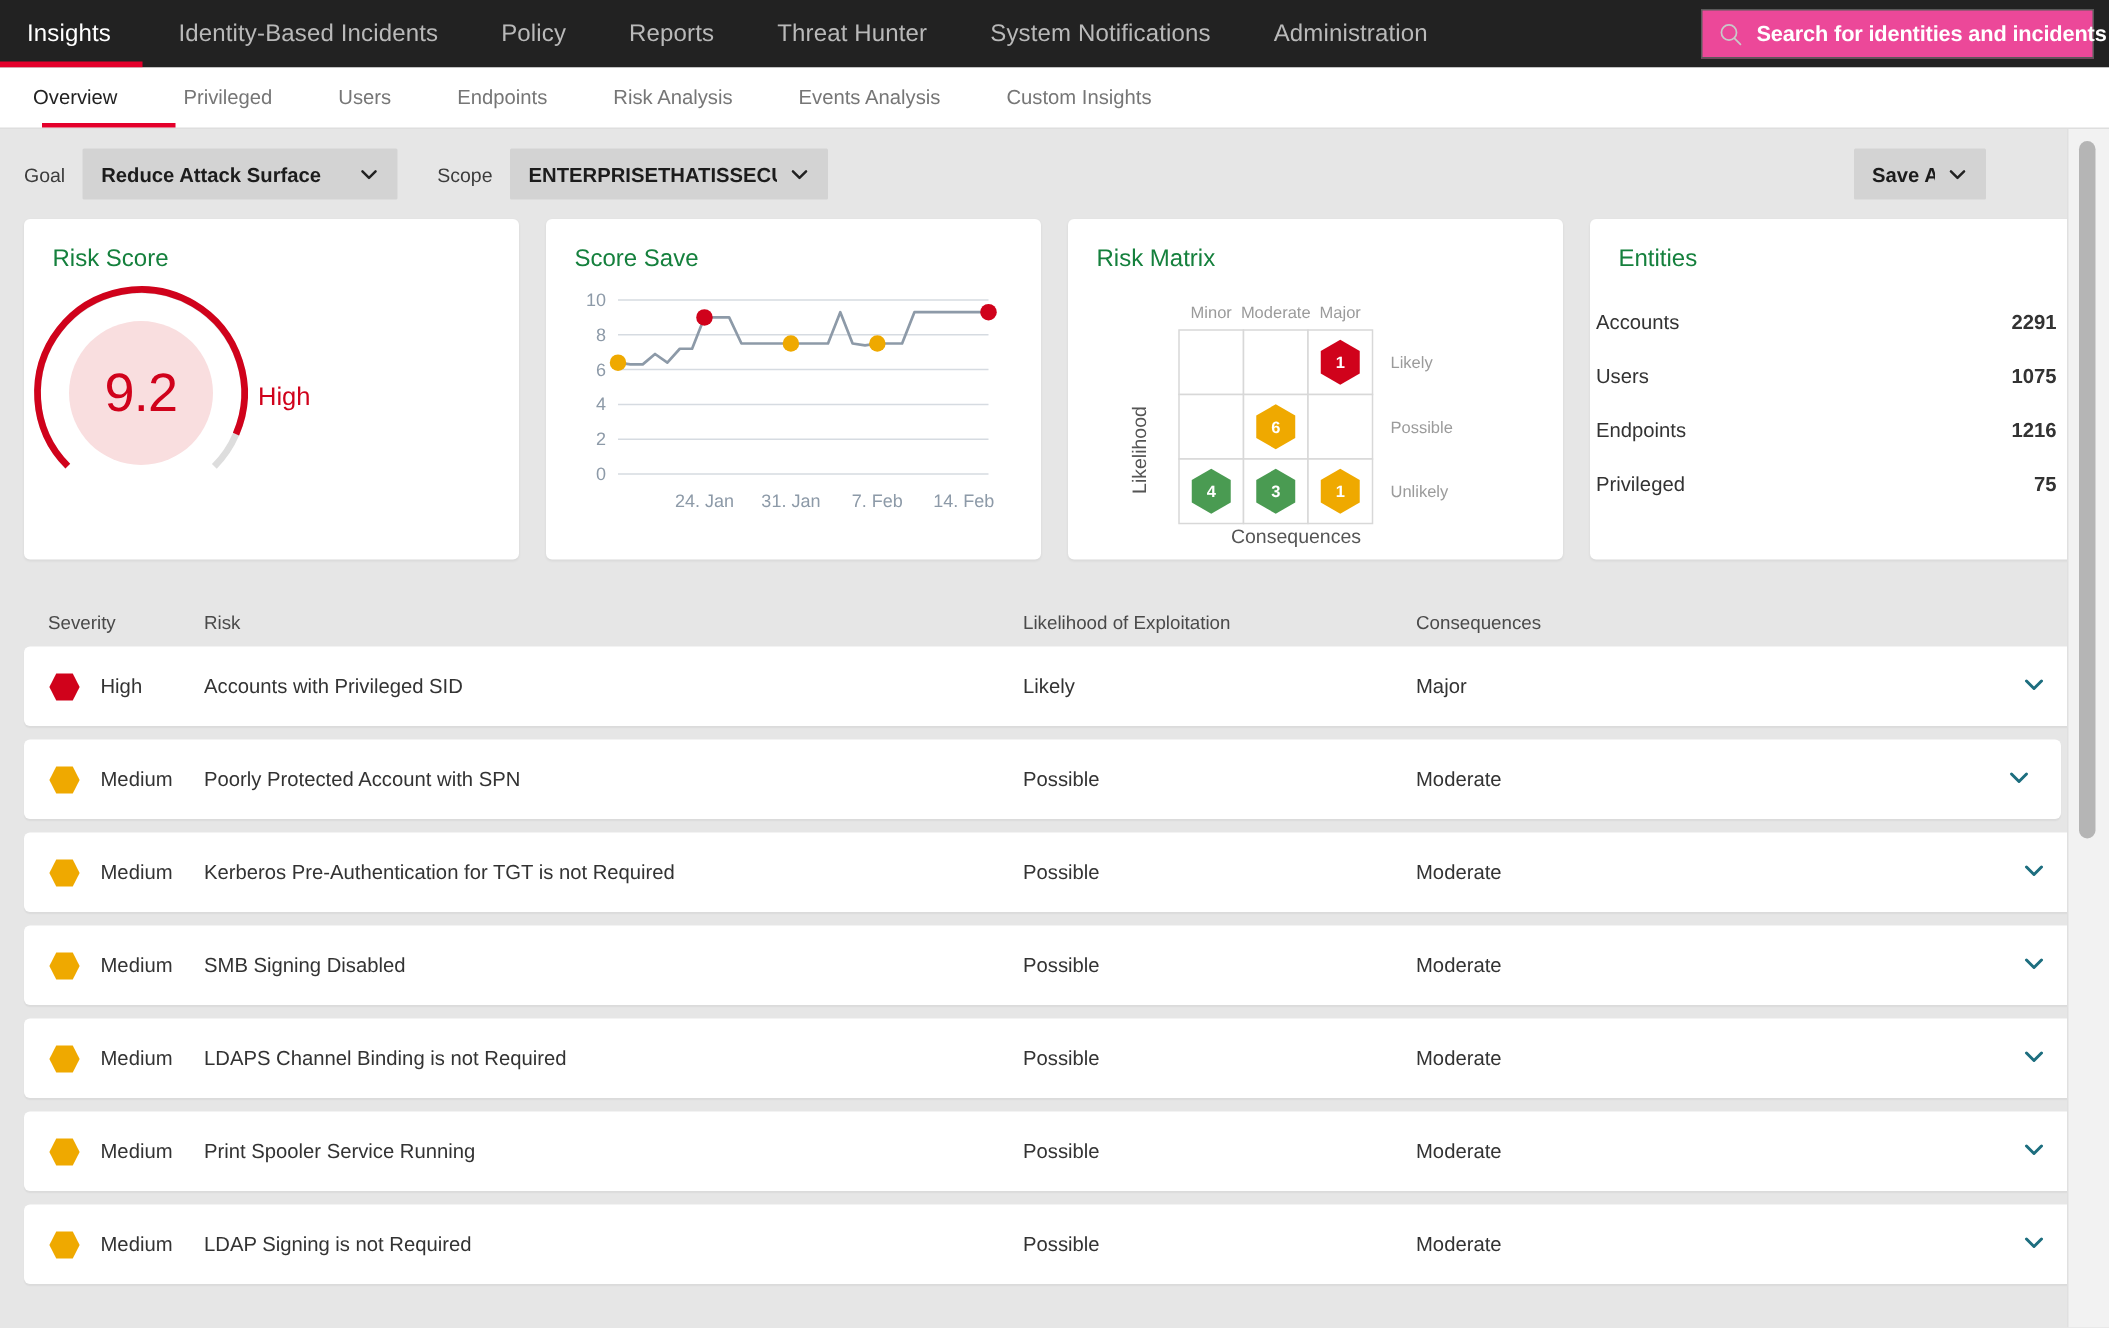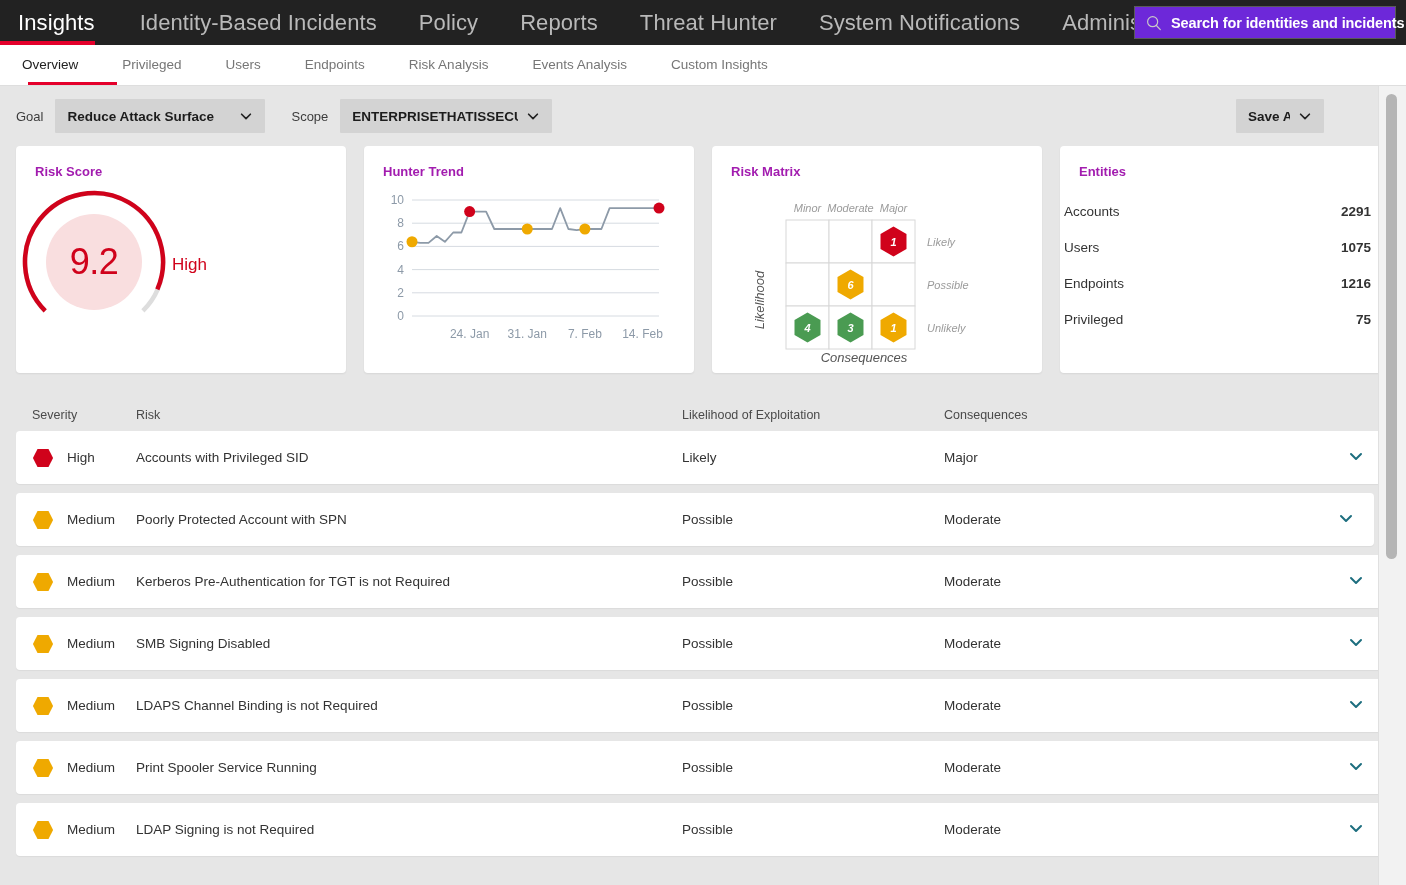--- a/index.html
+++ b/index.html
@@ -15,21 +15,21 @@
   .topnav {
     height: 45px;
     background: #222222;
     display: flex;
     align-items: center;
     position: relative;
   }
   .topnav-items { display: flex; align-items: center; height: 45px; }
   .topnav-item {
     color: #b9b9b9;
-    font-size: 22px;
+    font-size: 16px;
     padding: 0 21px;
     height: 45px;
     display: flex;
     align-items: center;
     cursor: pointer;
     white-space: nowrap;
     letter-spacing: 0.1px;
   }
   .topnav-item.first { padding-left: 18px; padding-right: 24px; }
   .topnav-item.active { color: #ffffff; font-weight: 400; }
@@ -38,21 +38,21 @@
     position: absolute;
     left: 0; bottom: 0;
     width: 95px; height: 4px;
     background: #e4002b;
   }
   .search-box {
     position: absolute;
     right: 10px; top: 6px;
     width: 262px; height: 33px;
     border: 1px solid #5a5a5a;
-    background: #6d28d9;
+    background: #ec4899;
     display: flex;
     align-items: center;
     padding: 4px 10px;
     cursor: text;
   }
   .search-icon { width: 18px; height: 18px; flex: 0 0 18px; margin-right: 8px; }
   .search-text {
     color: #ffffff;
     font-size: 14.5px;
     font-weight: bold;
@@ -144,24 +144,24 @@
   }
   .card {
     background: #ffffff;
     border-radius: 4px;
     height: 227px;
     flex: 1 1 0;
     position: relative;
     box-shadow: 0 1px 2px rgba(0,0,0,0.07);
   }
   .card-title {
-    font-size: 13px;
-    color: #a21caf;
+    font-size: 16px;
+    color: #15803d;
     padding: 18px 0 0 19px;
-    font-weight: 700;
+    font-weight: 400;
   }
 
   
   .gauge-wrap {
     position: absolute;
     top: 38px; left: 0; right: 0;
     display: flex;
     flex-direction: row;
     align-items: center;
   }
@@ -177,21 +177,21 @@
   .gauge-label {
     margin-top: 6px;
     font-size: 17px;
     color: #d0021b;
   }
 
   
   .trend-svg { position: absolute; top: 42px; left: 10px; }
 
   
-  .matrix-wrap { position: absolute; top: 36px; left: 0; right: 0; font-style: italic; }
+  .matrix-wrap { position: absolute; top: 36px; left: 0; right: 0; }
 
   
   .entities-list { padding: 14px 19px 0 4px; }
   .entity-row {
     display: flex;
     justify-content: space-between;
     align-items: center;
     height: 36px;
     font-size: 13.5px;
     color: #333333;
@@ -366,21 +366,21 @@
 
             <path id="gauge-value-arc" d="M 29.21 126.79 A 69 69 0 1 1 141.33 105.40" fill="none" stroke="#d0021b" stroke-width="4.5" stroke-linecap="butt"></path>
           </svg>
           <div class="gauge-value">9.2</div>
         </div>
         <div class="gauge-label">High</div>
       </div>
     </div>
 
     <div class="card">
-      <div class="card-title">Hunter Trend</div>
+      <div class="card-title">Score Save</div>
       <svg class="trend-svg" width="300" height="175" viewBox="0 0 300 175">
         <g id="trend-grid">
             <line x1="38" x2="285" y1="128" y2="128" stroke="#d6dbe1" stroke-width="1"></line>
             <line x1="38" x2="285" y1="104.8" y2="104.8" stroke="#d6dbe1" stroke-width="1"></line>
             <line x1="38" x2="285" y1="81.6" y2="81.6" stroke="#d6dbe1" stroke-width="1"></line>
             <line x1="38" x2="285" y1="58.400000000000006" y2="58.400000000000006" stroke="#d6dbe1" stroke-width="1"></line>
             <line x1="38" x2="285" y1="35.19999999999999" y2="35.19999999999999" stroke="#d6dbe1" stroke-width="1"></line>
             <line x1="38" x2="285" y1="12" y2="12" stroke="#d6dbe1" stroke-width="1"></line>
           </g>
         <g id="trend-yticks">

